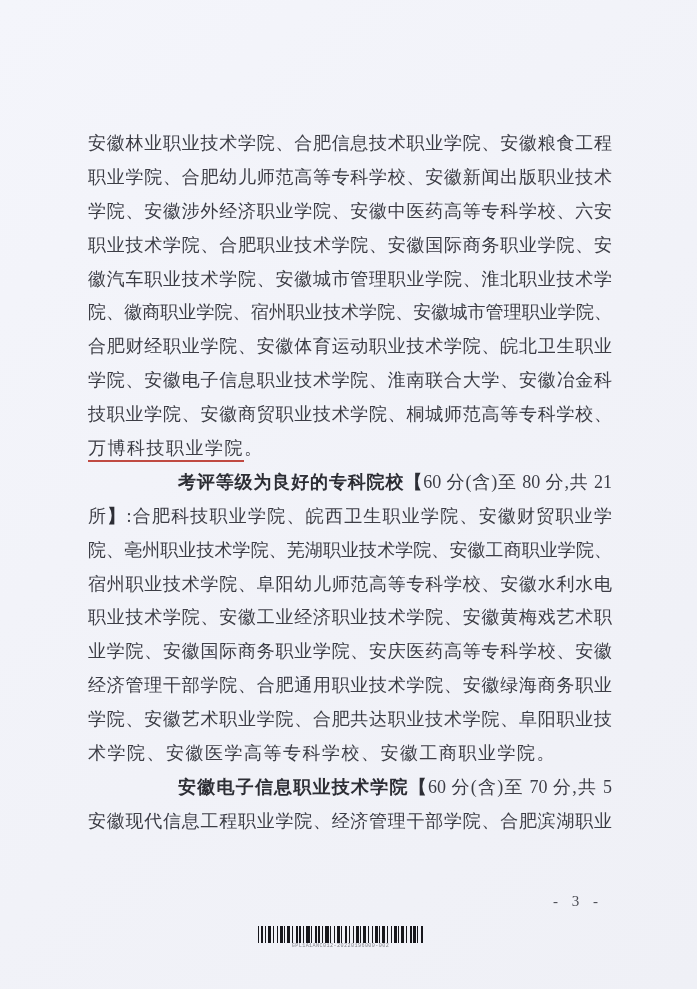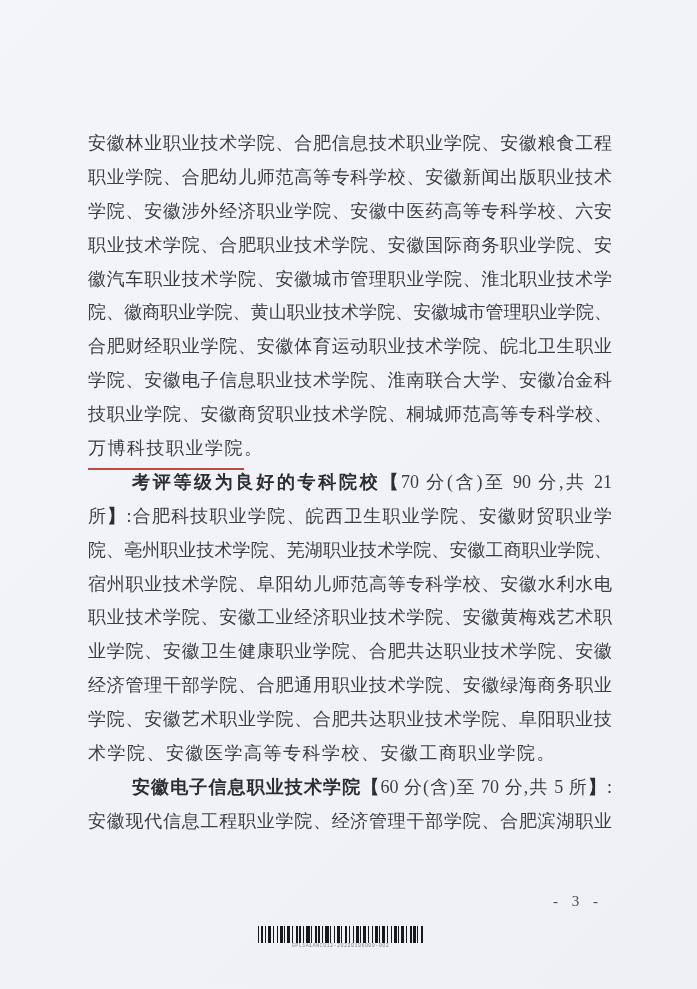--- a/index.html
+++ b/index.html
@@ -19,23 +19,23 @@
     height:33.9px;line-height:33.9px;
     font-size:18px;color:#3c3d45;
   }
   .line.l{white-space:nowrap;letter-spacing:1.5px;}
   .line.j{
     white-space:normal;letter-spacing:0;
     text-align:justify;text-align-last:justify;
     overflow:hidden;
   }
   .line.indent{padding-left:44px;}
-  .seg-lead{font-weight:bold;color:#2d2e35;}
+  .seg-lead{font-weight:bold;color:#2d2e35;margin-left:46px;}
   .seg-bracket{font-weight:bold;color:#2d2e35;}
-  .seg-red{border-bottom:2px solid #c04a42;padding-bottom:10px;text-align:right;}
+  .seg-red{border-bottom:2px solid #c04a42;padding-bottom:2px;text-align:right;}
   .page-number{
     position:absolute;left:553px;top:893px;
     font-size:15px;color:#4a4b53;letter-spacing:5px;
     font-family:"Liberation Serif","DejaVu Serif",serif;
   }
   .barcode-wrap{position:absolute;left:258px;top:926px;width:165px;}
   .barcode-bars{
     width:165px;height:17px;
     background:
       repeating-linear-gradient(90deg,
@@ -56,31 +56,31 @@
 </head>
 <body>
 
 <div class="page">
   <div class="content">
       <div class="line j"><span class="seg-normal">安徽林业职业技术学院、合肥信息技术职业学院、安徽粮食工程</span></div>
       <div class="line j"><span class="seg-normal">职业学院、合肥幼儿师范高等专科学校、安徽新闻出版职业技术</span></div>
       <div class="line j"><span class="seg-normal">学院、安徽涉外经济职业学院、安徽中医药高等专科学校、六安</span></div>
       <div class="line j"><span class="seg-normal">职业技术学院、合肥职业技术学院、安徽国际商务职业学院、安</span></div>
       <div class="line j"><span class="seg-normal">徽汽车职业技术学院、安徽城市管理职业学院、淮北职业技术学</span></div>
-      <div class="line j"><span class="seg-normal">院、徽商职业学院、黄山职业技术学院、安徽城市管理职业学院、</span></div>
+      <div class="line j"><span class="seg-normal">院、徽商职业学院、宿州职业技术学院、安徽城市管理职业学院、</span></div>
       <div class="line j"><span class="seg-normal">合肥财经职业学院、安徽体育运动职业技术学院、皖北卫生职业</span></div>
       <div class="line j"><span class="seg-normal">学院、安徽电子信息职业技术学院、淮南联合大学、安徽冶金科</span></div>
       <div class="line j"><span class="seg-normal">技职业学院、安徽商贸职业技术学院、桐城师范高等专科学校、</span></div>
       <div class="line l"><span class="seg-red">万博科技职业学院</span><span class="seg-normal">。</span></div>
-      <div class="line j indent"><span class="seg-lead">考评等级为良好的专科院校</span><span class="seg-bracket">【</span><span class="seg-normal">70 分(含)至 90 分,共 21</span></div>
+      <div class="line j indent"><span class="seg-lead">考评等级为良好的专科院校</span><span class="seg-bracket">【</span><span class="seg-normal">60 分(含)至 80 分,共 21</span></div>
       <div class="line j"><span class="seg-normal">所</span><span class="seg-bracket">】</span><span class="seg-normal">:合肥科技职业学院、皖西卫生职业学院、安徽财贸职业学</span></div>
       <div class="line j"><span class="seg-normal">院、亳州职业技术学院、芜湖职业技术学院、安徽工商职业学院、</span></div>
       <div class="line j"><span class="seg-normal">宿州职业技术学院、阜阳幼儿师范高等专科学校、安徽水利水电</span></div>
       <div class="line j"><span class="seg-normal">职业技术学院、安徽工业经济职业技术学院、安徽黄梅戏艺术职</span></div>
-      <div class="line j"><span class="seg-normal">业学院、安徽卫生健康职业学院、合肥共达职业技术学院、安徽</span></div>
+      <div class="line j"><span class="seg-normal">业学院、安徽国际商务职业学院、安庆医药高等专科学校、安徽</span></div>
       <div class="line j"><span class="seg-normal">经济管理干部学院、合肥通用职业技术学院、安徽绿海商务职业</span></div>
       <div class="line j"><span class="seg-normal">学院、安徽艺术职业学院、合肥共达职业技术学院、阜阳职业技</span></div>
       <div class="line l"><span class="seg-normal">术学院、安徽医学高等专科学校、安徽工商职业学院。</span></div>
       <div class="line j indent"><span class="seg-lead">安徽电子信息职业技术学院</span><span class="seg-bracket">【</span><span class="seg-normal">60 分(含)至 70 分,共 5 所</span><span class="seg-bracket">】</span><span class="seg-normal">:</span></div>
       <div class="line j"><span class="seg-normal">安徽现代信息工程职业学院、经济管理干部学院、合肥滨湖职业</span></div>
     </div>
   <div class="page-number">- 3 -</div>
   <div class="barcode-wrap">
     <div class="barcode-bars"></div>
     <div class="barcode-caption">GPL1A1ANC012-20220196000-002</div>

